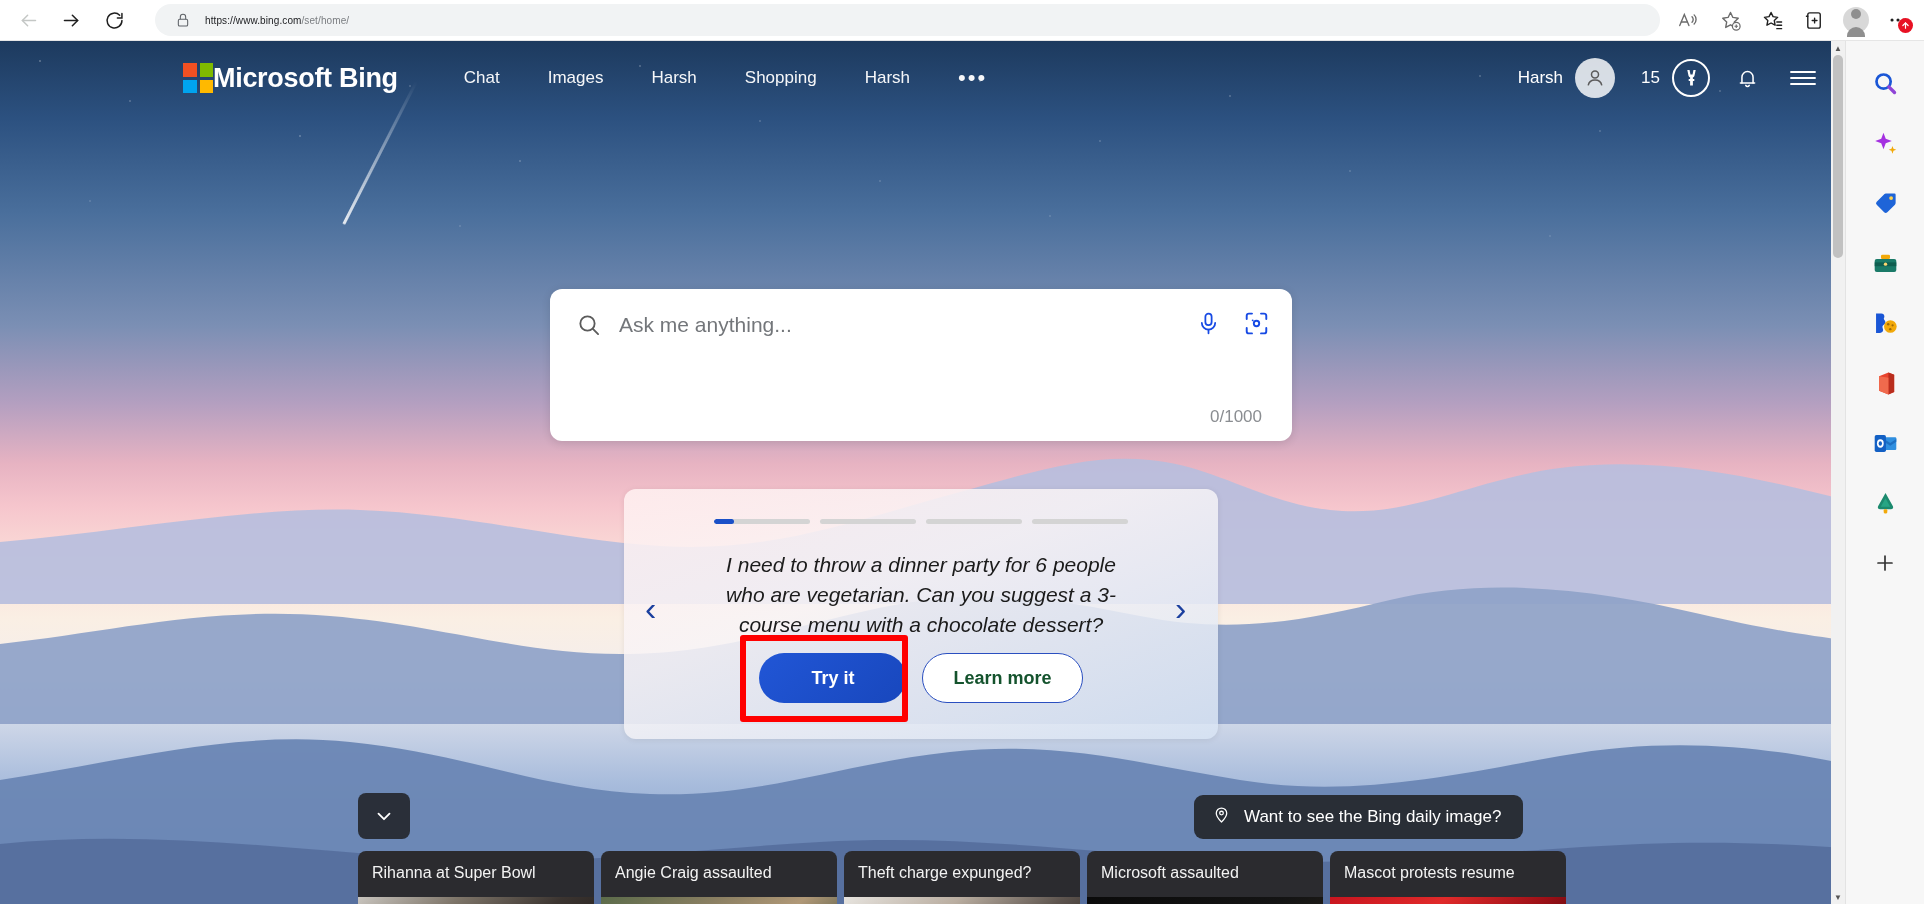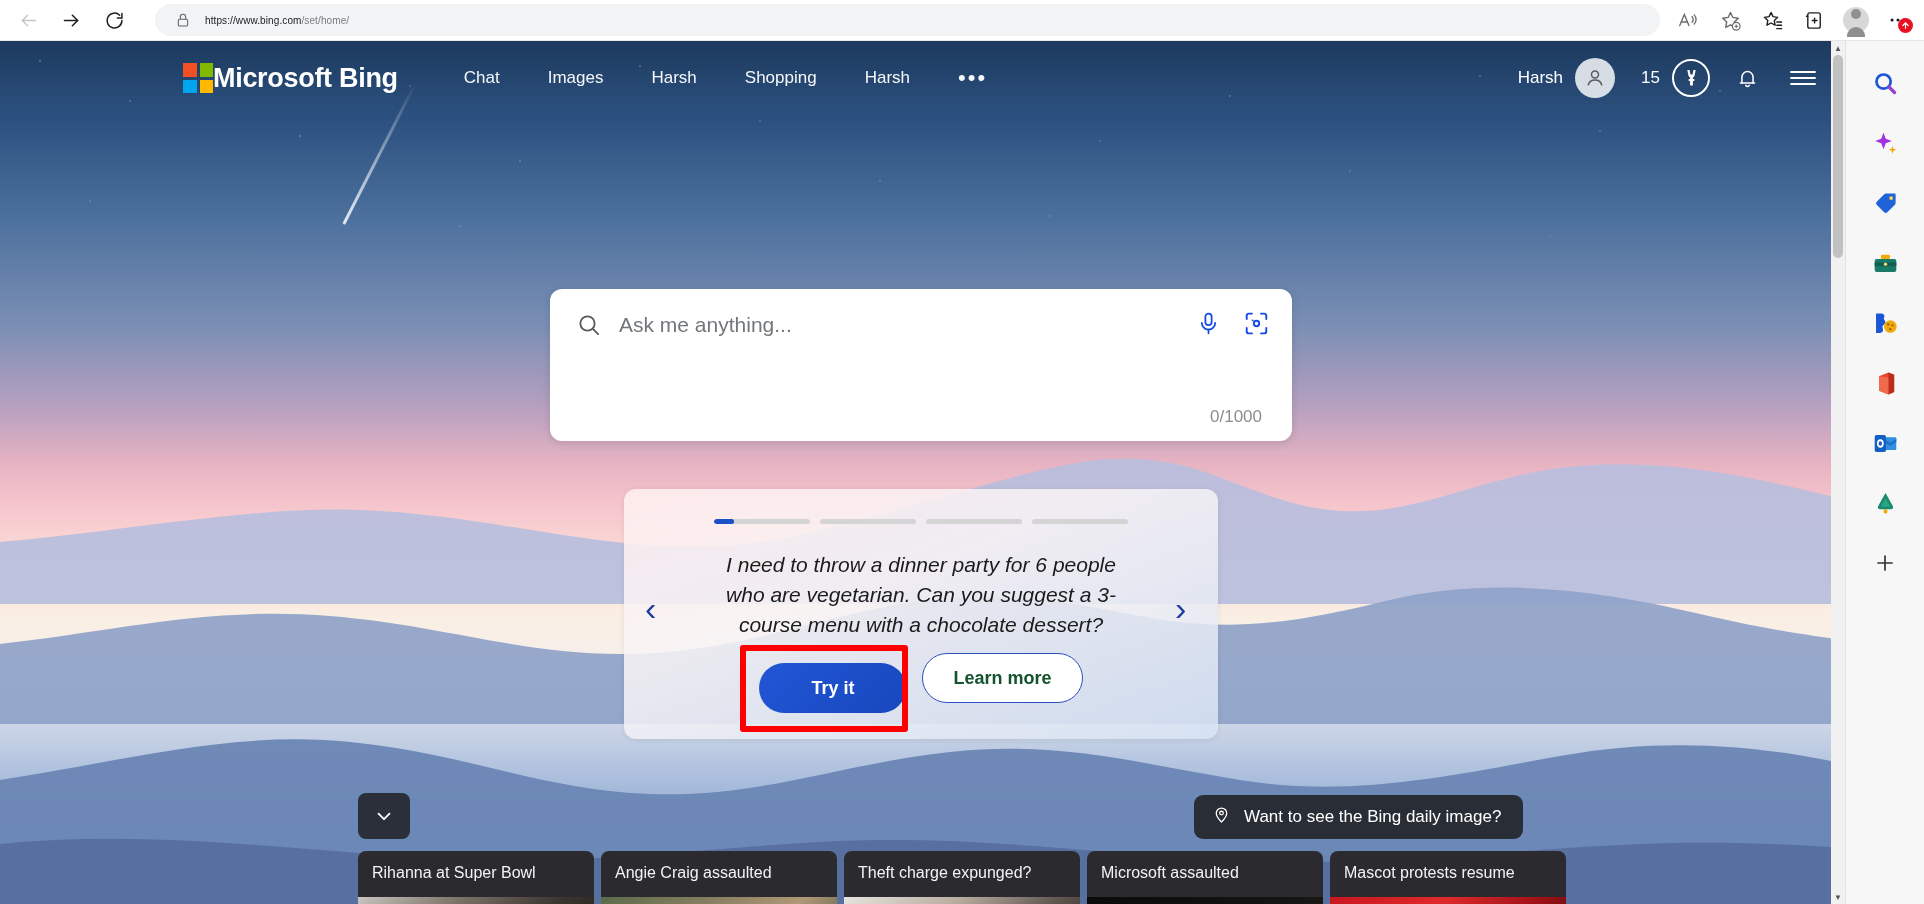--- a/index.html
+++ b/index.html
@@ -173,21 +173,21 @@
   .sugg-text {
     margin: 26px 86px 0 86px; text-align:center;
     font-style: italic; font-size: 21px; line-height: 1.42; color:#1b1b1b;
   }
   .sugg-btns { display:flex; justify-content:center; gap: 16px; margin-top: 14px; }
   .btn-tryit {
     background: linear-gradient(135deg,#2156d6,#1847bd);
     color:#fff; font-size:18px; font-weight:600;
     padding: 0 52px; height: 50px; line-height:50px; border-radius: 26px; border:none;
   }
-  .tryit-wrap { position:relative;margin-top:10px; }
+  .tryit-wrap { position:relative; }
   .tryit-highlight {
     position:absolute; left:-19px; top:-18px; width: 168px; height: 87px;
     border: 6px solid #ff0000; border-radius: 3px; pointer-events:none;
   }
   .btn-learn {
     background:#fff; color:#14532d; font-size:18px; font-weight:600;
     padding: 0 30px; height: 50px; line-height:48px; border-radius:26px;
     border: 1.5px solid #2a4fc0;
   }
   .arrow-l, .arrow-r {

